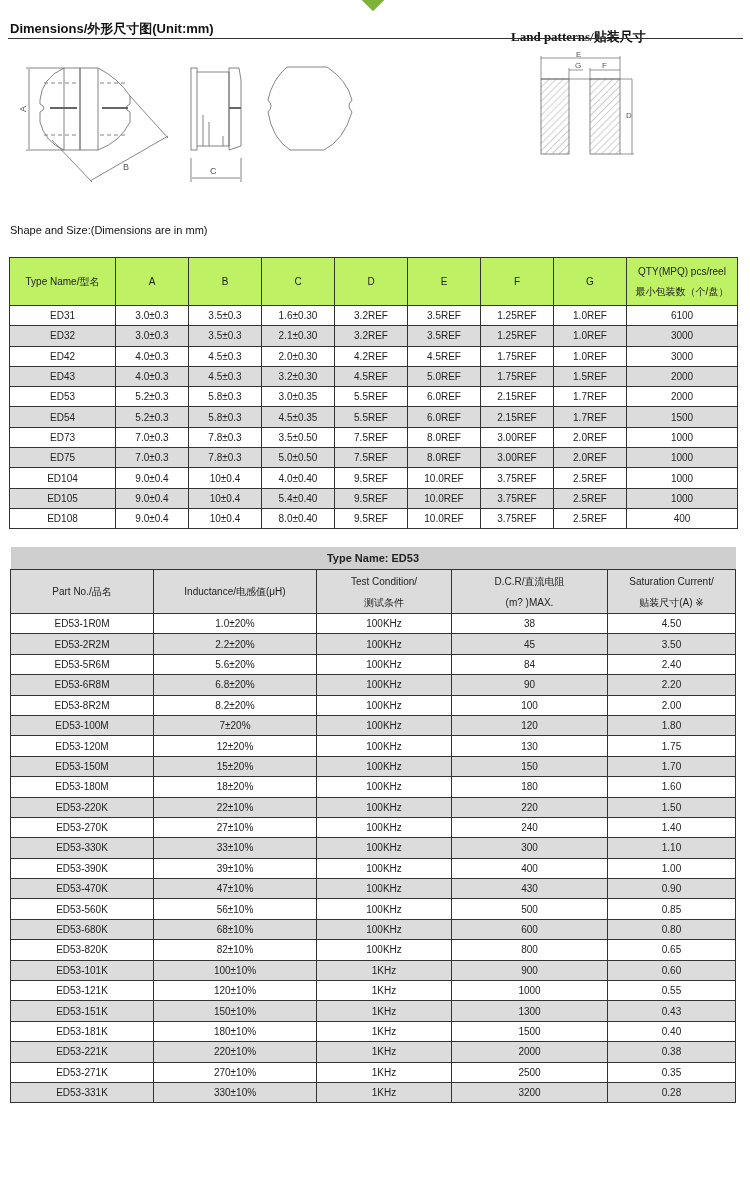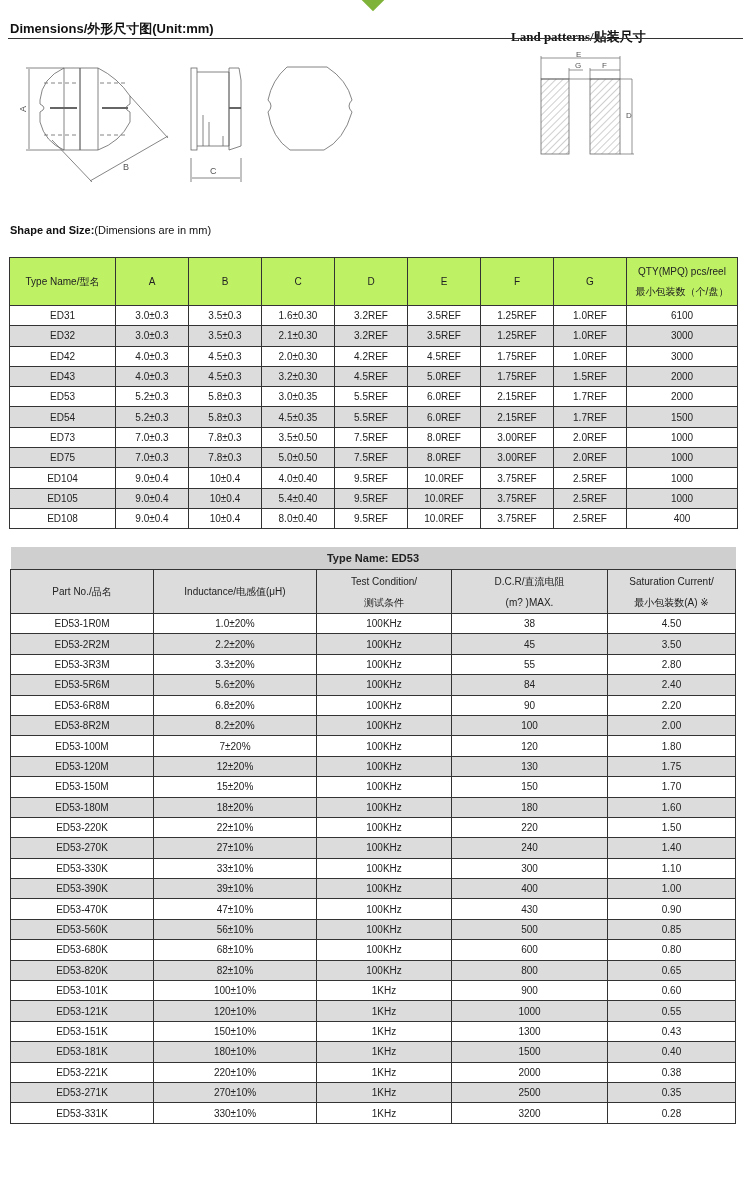--- a/index.html
+++ b/index.html
@@ -4,21 +4,21 @@
 <style>
   html, body { margin:0; padding:0; background:#ffffff; }
   body { width:750px; height:1177px; position:relative; overflow:hidden;
          font-family:"Liberation Sans", "DejaVu Sans", sans-serif; color:#222; }
   .arrow { position:absolute; left:365px; top:-8px; width:16px; height:16px;
            background:#7fb238; transform:rotate(45deg); }
   .sec-title { position:absolute; font-weight:bold; font-size:13px; color:#111; }
   .rule { position:absolute; left:8px; width:735px; height:1px; background:#333; top:38px; }
   svg { position:absolute; }
   .sub { position:absolute; left:10px; top:224px; font-size:11px; color:#111; }
-  .sub b { font-weight:bold;text-align:center; }
+  .sub b { font-weight:normal;text-align:center; }
   table { position:absolute; border-collapse:collapse; font-size:10px; color:#222; }
   table td, table th { border:1px solid #333; text-align:center; padding:0; font-weight:normal; }
   table.t1 { left:9px; top:257px; width:729px; }
   table.t1 th { background:#bef264; height:47px; }
   table.t1 td { height:19.3px; }
   table.t1 tr:nth-child(odd) td { background:#ffffff; }
   table.t1 tr:nth-child(even) td { background:#dcdcdc; }
   table.t1 tbody tr:nth-child(odd) td { background:#ffffff; }
   table.t1 tbody tr:nth-child(even) td { background:#dcdcdc; }
   table.t2 { left:10px; top:547px; width:726px; }
@@ -250,47 +250,40 @@
       <th style="width:134px">
           <div>Test Condition/</div>
           <div>测试条件</div>
         </th>
       <th style="width:155px">
           <div>D.C.R/直流电阻</div>
           <div>(m?  )MAX.</div>
         </th>
       <th>
           <div>Saturation Current/</div>
-          <div>最小包装数(A)  ※</div>
+          <div>贴装尺寸(A)  ※</div>
         </th>
     </tr>
   </thead>
   <tbody id="spec-body">
       <tr>
         <td>ED53-1R0M</td>
         <td>1.0±20%</td>
         <td>100KHz</td>
         <td>38</td>
         <td>4.50</td>
       </tr>
       <tr>
         <td>ED53-2R2M</td>
         <td>2.2±20%</td>
         <td>100KHz</td>
         <td>45</td>
         <td>3.50</td>
       </tr>
       <tr>
-        <td>ED53-3R3M</td>
-        <td>3.3±20%</td>
-        <td>100KHz</td>
-        <td>55</td>
-        <td>2.80</td>
-      </tr>
-      <tr>
         <td>ED53-5R6M</td>
         <td>5.6±20%</td>
         <td>100KHz</td>
         <td>84</td>
         <td>2.40</td>
       </tr>
       <tr>
         <td>ED53-6R8M</td>
         <td>6.8±20%</td>
         <td>100KHz</td>

